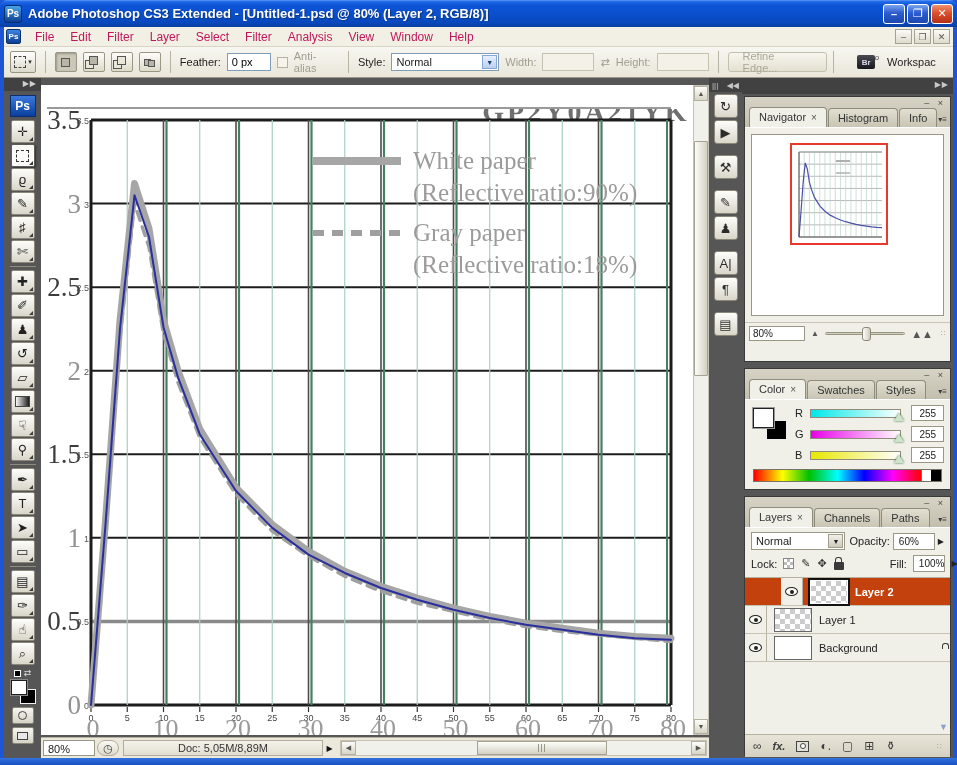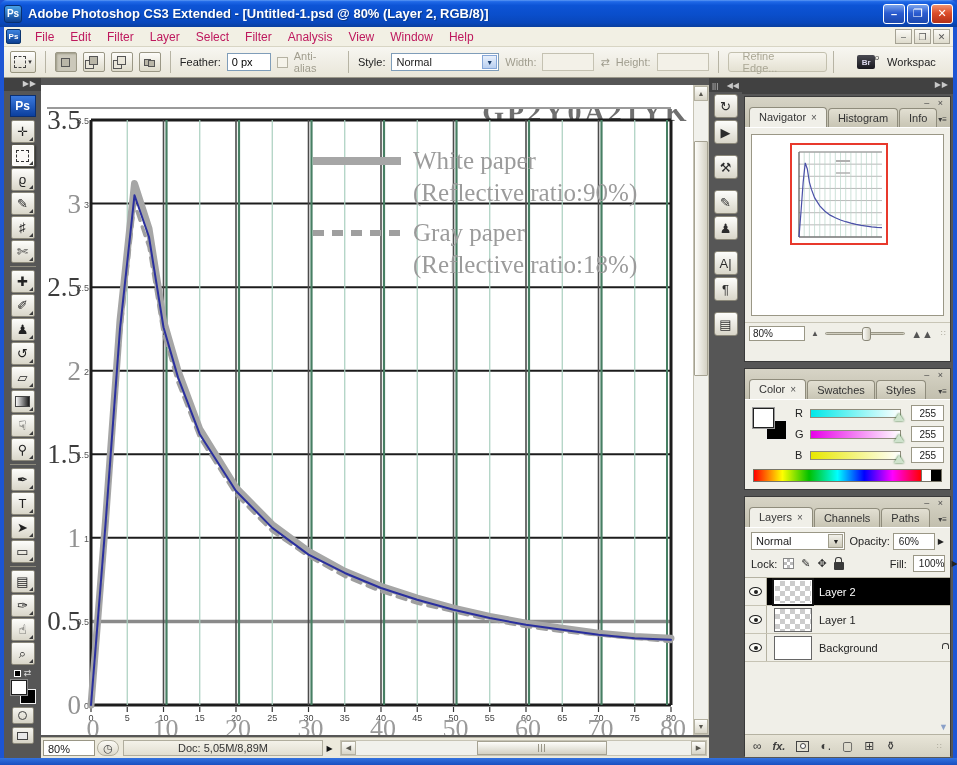--- a/index.html
+++ b/index.html
@@ -150,21 +150,21 @@
     display:flex;align-items:center;justify-content:center;font-size:7px;color:#222;}
   .opac{margin-left:auto;display:flex;align-items:center;gap:3px;}
   .pcfield{width:42px;height:17px;border:1px solid #9a9786;background:#fff;font-size:10px;display:flex;align-items:center;padding-left:5px;}
   .spin{font-size:8px;color:#222;}
   .lockrow{display:flex;align-items:center;padding:3px 6px 5px;gap:6px;border-bottom:1px solid #b5b2a2;}
   .lockicons{display:flex;gap:7px;align-items:center;font-size:11px;color:#333;}
   .lk-checker{width:11px;height:11px;border:1px solid #888;
     background-image:linear-gradient(45deg,#bbb 25%,transparent 25%,transparent 75%,#bbb 75%),linear-gradient(45deg,#bbb 25%,transparent 25%,transparent 75%,#bbb 75%);
     background-size:6px 6px;background-position:0 0,3px 3px;background-color:#fff;}
   .lrow{display:flex;align-items:center;height:28px;border-bottom:1px solid #c6c3b4;background:#f0efe8;}
-  .lrow.sel{background:#000000;color:#fff;font-weight:normal;}
+  .lrow.sel{background:#c2410c;color:#fff;font-weight:bold;padding-left:36px;}
   .eyecell{width:22px;align-self:stretch;border-right:1px solid #b5b2a2;display:flex;align-items:center;justify-content:center;background:#f0efe8;}
   .eye{width:13px;height:9px;border:1px solid #222;border-radius:50%;position:relative;background:#fdfdf8;}
   .eye::after{content:'';position:absolute;left:3.5px;top:1.5px;width:4px;height:4px;background:#222;border-radius:50%;}
   .lthumb{width:38px;height:24px;margin:0 7px;border:1px solid #666;
     background-image:linear-gradient(45deg,#ccc 25%,transparent 25%,transparent 75%,#ccc 75%),linear-gradient(45deg,#ccc 25%,transparent 25%,transparent 75%,#ccc 75%);
     background-size:10px 10px;background-position:0 0,5px 5px;background-color:#fff;}
   .lthumb.selb{outline:2px solid #111;border:1px solid #fff;}
   .lthumb.white{background:#fff;}
   .lname{font-size:11px;}
   .lname.it{}

